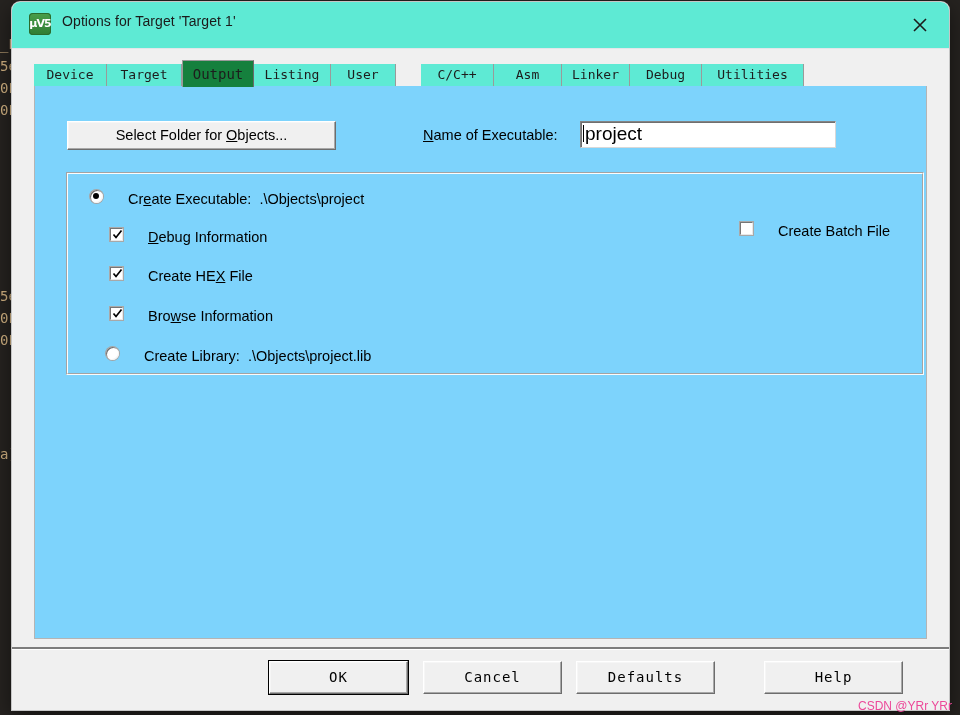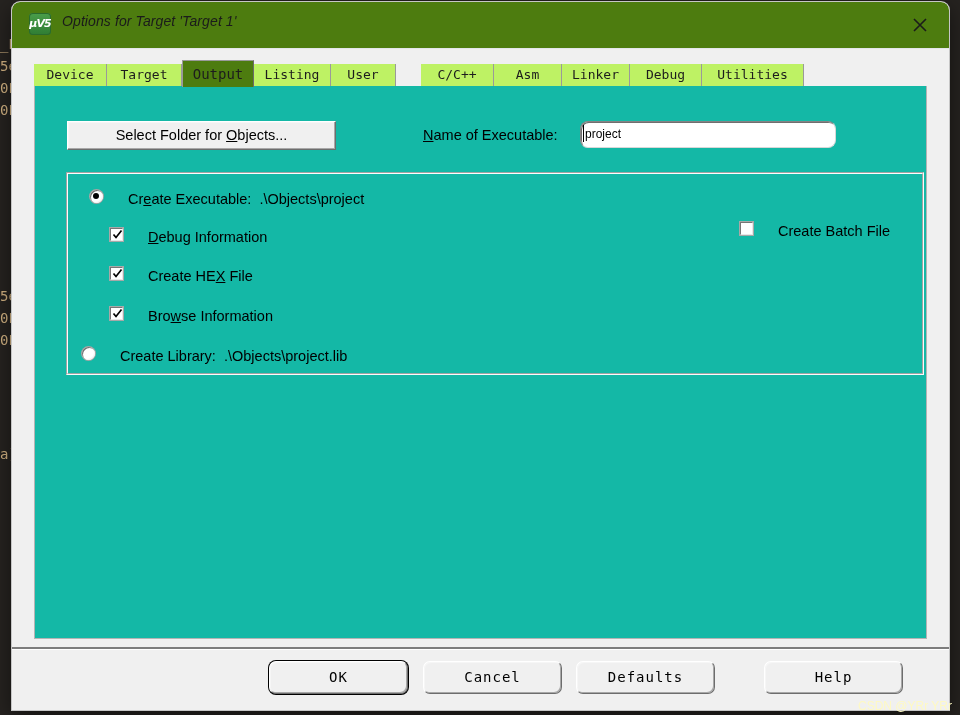--- a/index.html
+++ b/index.html
@@ -42,24 +42,23 @@
     background: #f0f0f0;
     border-radius: 8px 8px 0 0;
     box-shadow: 0 0 0 1px #c6c6c6, 0 6px 22px rgba(0,0,0,0.55);
     overflow: hidden;
   }
 
   
   #titlebar {
     position: relative;
     height: 46px;
-    background: #4d7c0f;
+    background: #5eead4;
     border-bottom: 1px solid #e3e6ea;
     border-radius: 8px 8px 0 0;
-    font-style: italic;
   }
   #app-icon {
     position: absolute;
     left: 17px; top: 11px;
     width: 22px; height: 22px;
     border-radius: 4px;
     background: linear-gradient(180deg, #4a9e4a 0%, #2f7d33 100%);
     box-shadow: inset 0 0 0 1px #2a6b2d;
   }
   #app-icon .glyph {
@@ -98,35 +97,35 @@
     position: absolute;
     left: 22px;
     top: 58px;
     width: 893px;
     height: 26px;
   }
   .tab {
     position: absolute;
     top: 4px;
     height: 22px;
-    background: #bef264;
+    background: #5eead4;
     font-family: "DejaVu Sans Mono", monospace;
     font-size: 13px;
     color: #1d1d1d;
     line-height: 22px;
     text-align: center;
     white-space: nowrap;
     border-right: 1px solid #9a9a9a;
     box-sizing: border-box;
   }
   .tab.active {
     top: 0;
     height: 27px;
     line-height: 26px;
-    background: #4d7c0f;
+    background: #15803d;
     border-left: 1px solid #9a9a9a;
     border-top: 1px solid #9a9a9a;
     border-right: 1px solid #6b6b6b;
     font-size: 14px;
     z-index: 3;
   }
   #tab-underline {
     position: absolute;
     left: 22px;
     top: 84px;
@@ -135,21 +134,21 @@
     background: #9a9a9a;
   }
 
   
   #panel {
     position: absolute;
     left: 22px;
     top: 84px;
     width: 893px;
     height: 553px;
-    background: #14b8a6;
+    background: #7dd3fc;
     border-left: 1px solid #b4b4b4;
     border-right: 1px solid #b4b4b4;
     border-bottom: 1px solid #b4b4b4;
     box-sizing: border-box;
   }
 
   
   .win-btn {
     position: absolute;
     background: #f0f0f0;
@@ -189,26 +188,25 @@
     top: 35px;
     width: 256px;
     height: 27px;
     background: #ffffff;
     border-top: 1px solid #848484;
     border-left: 1px solid #848484;
     border-right: 1px solid #d8d8d8;
     border-bottom: 1px solid #d8d8d8;
     box-shadow: inset 1px 1px 0 #6f6f6f;
     box-sizing: border-box;
-    font-size: 12px;
+    font-size: 19px;
     color: #000;
     padding: 3px 0 0 4px;
     line-height: 18px;
     outline: none;
-    border-radius: 8px;
   }
   #exe-input-caret {
     position: absolute;
     left: 548px;
     top: 39px;
     width: 1px;
     height: 17px;
     background: #000;
   }
   
@@ -299,38 +297,37 @@
     background: #7d7d7d;
     border-bottom: 1px solid #ffffff;
   }
   .bottom-btn {
     top: 659px;
     height: 33px;
     font-family: "DejaVu Sans Mono", monospace;
     font-size: 14px;
     line-height: 31px;
     letter-spacing: 1px;
-    border-radius: 7px;
   }
   #ok-btn {
     left: 257px;
     width: 139px;
     box-shadow: inset -1px -1px 0 #a8a8a8, inset 1px 1px 0 #f6f6f6, 0 0 0 1px #000000;
   }
   #cancel-btn { left: 411px; width: 139px; }
   #defaults-btn { left: 564px; width: 139px; }
   #help-btn { left: 752px; width: 139px; }
 
   
   #watermark {
     position: absolute;
     right: 8px;
     bottom: 2px;
     font-size: 12px;
-    color: #fef9c3;
+    color: #ec4899;
     font-family: "Liberation Sans", sans-serif;
     white-space: nowrap;
     z-index: 50;
   }
 </style>
 </head>
 <body>
 
 <div id="backdrop">
     <div class="code-line c-id" style="top: 36px; left: 0px;">_E</div>
@@ -418,21 +415,21 @@
       <span class="checkbox checked">
         <svg width="13" height="13" viewBox="0 0 13 13" aria-hidden="true">
           <path d="M2.5 6.5 L5 9.5 L10.5 2.5" stroke="#000" stroke-width="1.7" fill="none"></path>
         </svg>
       </span>
       <span class="label" style="padding-left:22px;">
         <span>Bro</span><span class="u">w</span><span>se Information</span>
       </span>
     </div>
 
-    <div class="opt-row" style="left:47px; top:259px;">
+    <div class="opt-row" style="left:71px; top:259px;">
       <span class="radio"></span>
       <span class="label" style="padding-left:22px;">
         <span>Create Library:</span><span>&nbsp;&nbsp;</span><span>.\Objects\project.lib</span>
       </span>
     </div>
 
     <div class="opt-row" style="left:705px; top:134px;">
       <span class="checkbox"></span>
       <span class="label" style="padding-left:22px;">Create Batch File</span>
     </div>

